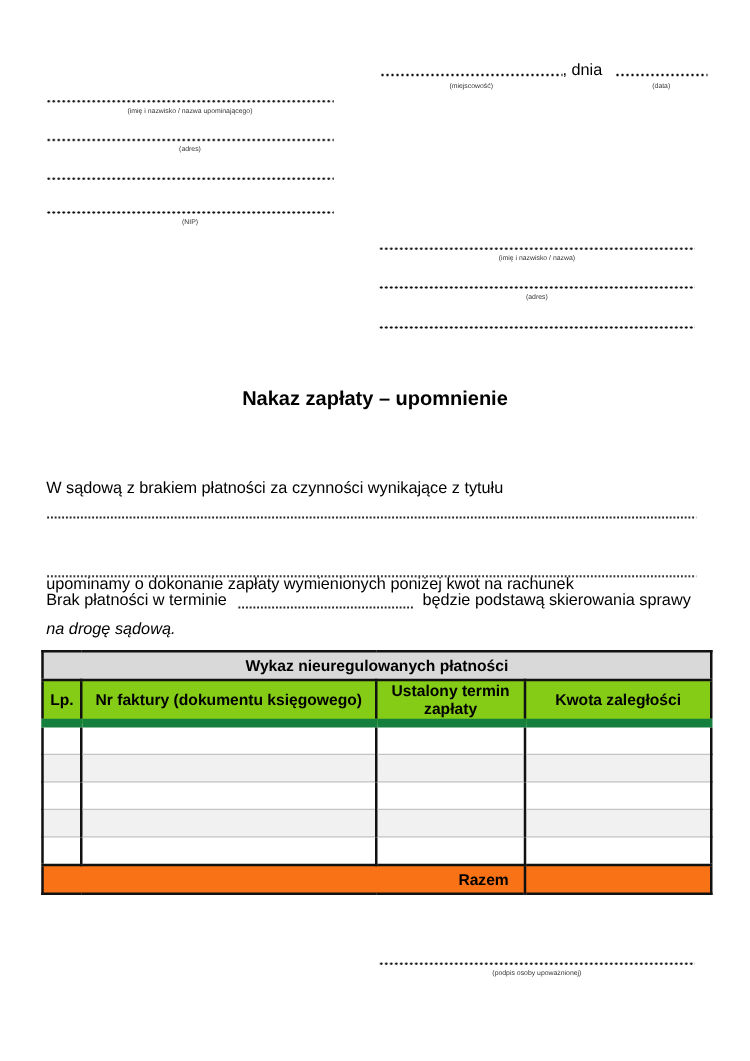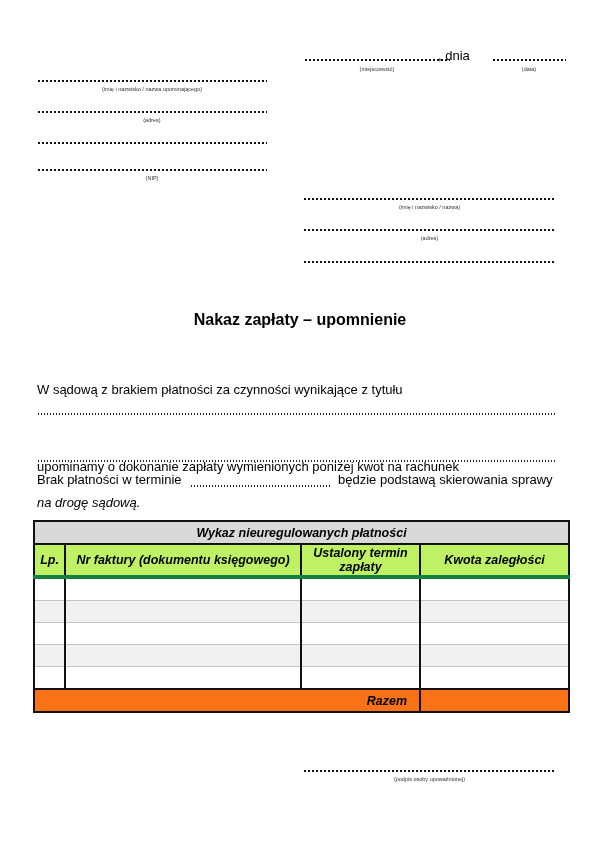--- a/index.html
+++ b/index.html
@@ -10,37 +10,37 @@
           background-size: 4px 2px; background-repeat: repeat-x; }
   .dots-fine { position: absolute; height: 2px;
           background-image: radial-gradient(circle, #222 0.7px, transparent 0.9px);
           background-size: 3px 2px; background-repeat: repeat-x; }
   .caption { position: absolute; font-size: 5.5px; color: #333; text-align: center; white-space: nowrap; }
   .body-text { position: absolute; font-size: 13px; white-space: nowrap; }
   .title { position: absolute; left: 0; width: 600px; top: 311px; text-align: center;
            font-size: 16px; font-weight: bold; }
   table.t { position: absolute; left: 33px; top: 520px; width: 535px; border-collapse: collapse;
             border: 2px solid #111; table-layout: fixed; }
-  table.t td, table.t th { padding: 0; font-size: 12.5px; font-weight: bold; text-align: center; font-style: italic; }
+  table.t td, table.t th { padding: 0; font-size: 12.5px; font-weight: bold; text-align: center; }
   .hdr-title { background: #d9d9d9; height: 21px; border-bottom: 2px solid #111; }
-  .hdr-col { background: #bef264; height: 30px; line-height: 14px; border-right: 2px solid #111;
-             border-bottom: 4px solid #15803d; }
+  .hdr-col { background: #84cc16; height: 30px; line-height: 14px; border-right: 2px solid #111;
+             border-bottom: 7px solid #15803d; }
   .hdr-col:last-child { border-right: none; }
   .row td { height: 21px; border-right: 2px solid #111; border-bottom: 1.5px solid #c4c4c4; }
   .row td:last-child { border-right: none; }
   .row.alt td { background: #f1f1f1; }
   .row.last td { border-bottom: 2px solid #111; }
   .sum td { background: #f97316; height: 21px; }
   .sum .sum-label { text-align: right; padding-right: 12px; border-right: 2px solid #111; }
 </style>
 </head>
 <body>
 
 <div class="dots" style="left:304px; top:59px; width:146px;"></div>
-<div class="body-text" style="left:438px; top:48px; font-size:13px;">, dnia</div>
+<div class="body-text" style="left:450px; top:48px; font-size:13px;">, dnia</div>
 <div class="dots" style="left:492px; top:59px; width:74px;"></div>
 <div class="caption" style="left:304px; top:66px; width:146px;">(miejscowość)</div>
 <div class="caption" style="left:492px; top:66px; width:74px;">(data)</div>
 
 <div class="dots" style="left:37px; top:80px; width:230px;"></div>
 <div class="caption" style="left:37px; top:86px; width:230px;">(imię i nazwisko / nazwa upominającego)</div>
 <div class="dots" style="left:37px; top:111px; width:230px;"></div>
 <div class="caption" style="left:37px; top:117px; width:230px;">(adres)</div>
 <div class="dots" style="left:37px; top:142px; width:230px;"></div>
 <div class="dots" style="left:37px; top:169px; width:230px;"></div>

